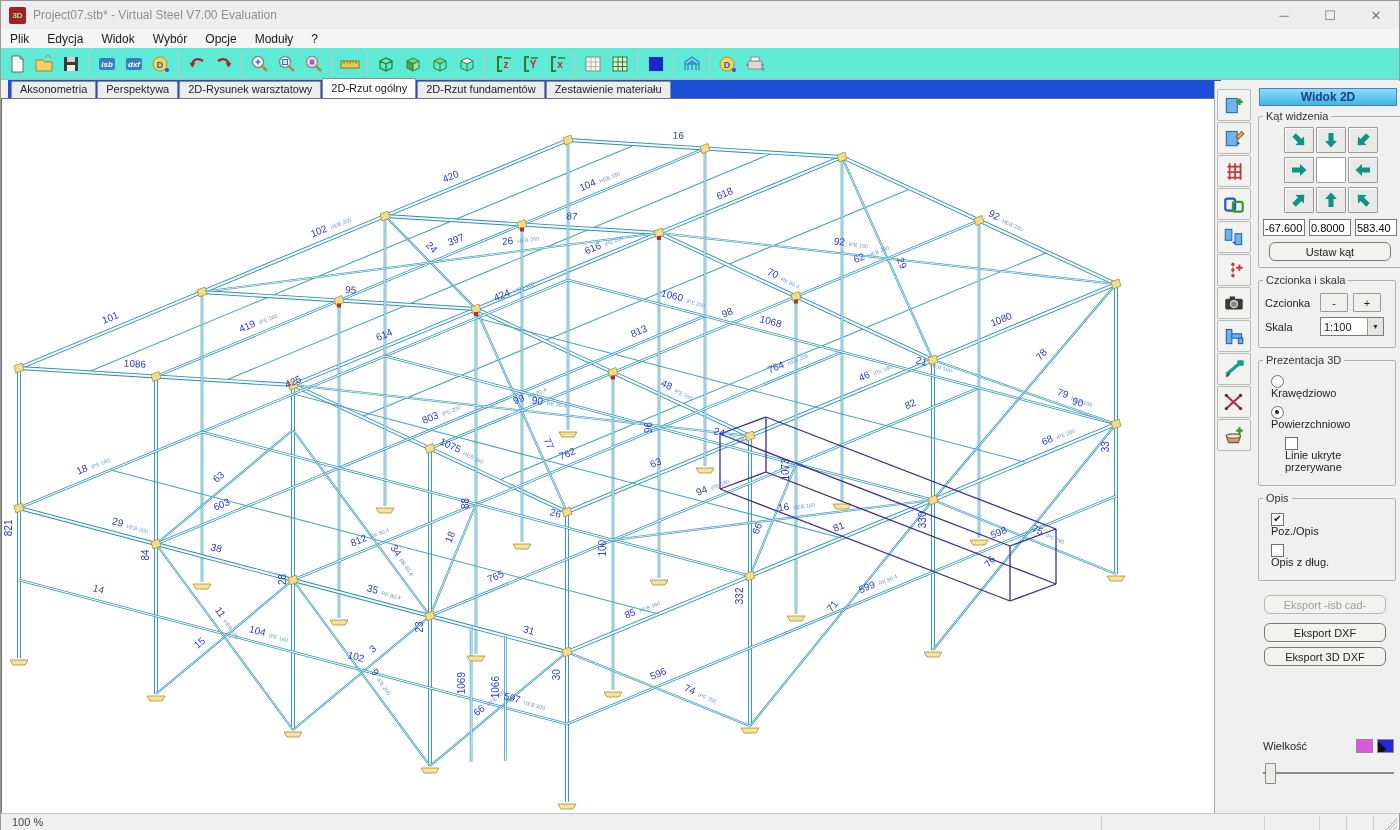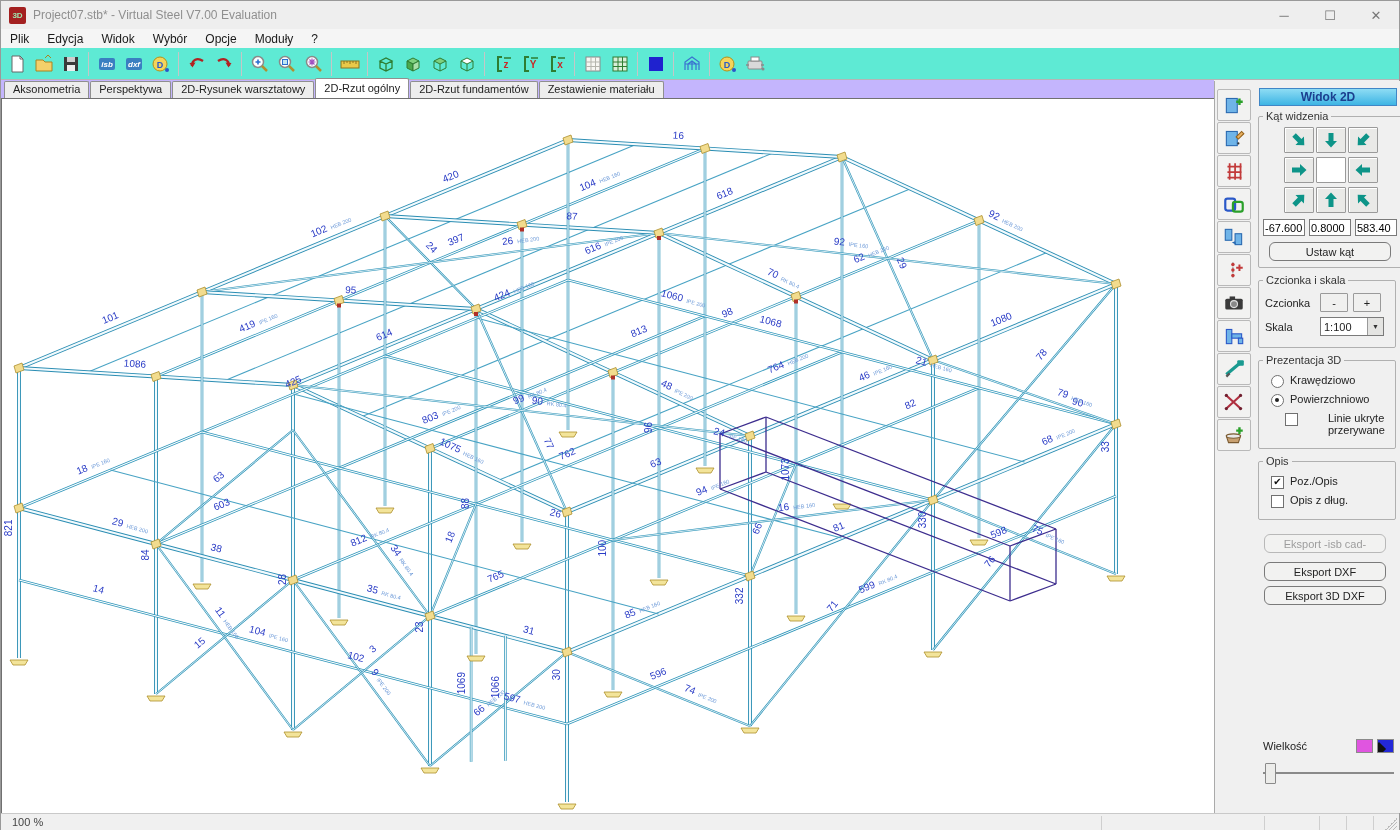--- a/index.html
+++ b/index.html
@@ -18,21 +18,21 @@
   
   .menubar{position:absolute;left:0;top:28px;width:100%;height:19px;background:#f5f5f5;
     display:flex;align-items:center;border-bottom:1px solid #ececec;}
   .menu-item{font-size:12px;color:#1a1a1a;padding:1px 9px;}
   
   .toolbar{position:absolute;left:0;top:47px;width:100%;height:32px;background:#5eead4;
     border-bottom:1px solid #b5b5b5;display:flex;align-items:center;padding-left:2px;box-sizing:border-box;}
   .tb-btn{width:27px;height:26px;display:flex;align-items:center;justify-content:center;}
   .tb-sep{width:1px;height:24px;background:#c6c6c6;margin:0 4px;}
   
-  .tabrow{position:absolute;left:0;top:79px;width:1213px;height:18px;background:#c4b5fd;
+  .tabrow{position:absolute;left:7px;top:79px;width:1213px;height:18px;background:#1d4ed8;
     display:flex;align-items:flex-end;padding-left:3px;box-sizing:border-box;}
   .tab{font-size:11px;color:#222;background:#ededed;border:1px solid #8f8f8f;border-bottom:none;
     padding:1px 8px 2px 8px;margin-right:1px;border-radius:2px 2px 0 0;height:13px;line-height:13px;}
   .tab.active{background:#ffffff;height:16px;line-height:16px;font-weight:400;position:relative;z-index:3;}
   
   .canvas{position:absolute;left:0;top:97px;width:1213px;height:715px;background:#ffffff;
     border-top:1px solid #707070;border-left:1px solid #707070;box-sizing:border-box;}
   .canvas svg{display:block;}
   
   .rightbar{position:absolute;left:1213px;top:80px;width:187px;height:732px;background:#f0f0f0;
@@ -57,27 +57,27 @@
   .btn.wide{display:block;width:122px;margin:0 auto;}
   .btn.disabled{color:#9d9d9d;border-color:#b8b8b8;text-align:center;}
   .frow{display:flex;align-items:center;font-size:11px;color:#222;margin:5px 2px;}
   .frow .lbl{width:55px;}
   .small-btn{width:26px;height:17px;background:#f0f0ef;border:1px solid #9a9a9a;font-size:11px;
     display:inline-flex;align-items:center;justify-content:center;margin-right:5px;border-radius:1px;}
   .select{width:62px;height:17px;border:1px solid #7a7a7a;background:#fff;display:flex;align-items:center;font-size:11px;}
   .select .val{flex:1;padding-left:3px;}
   .select .dd{width:15px;height:100%;background:#e4e4e2;border-left:1px solid #9a9a9a;
     display:flex;align-items:center;justify-content:center;font-size:7px;color:#333;}
-  .opt-row{display:flex;align-items:flex-start;font-size:11px;color:#222;margin:6px 2px 6px 8px;}
+  .opt-row{display:flex;align-items:flex-start;font-size:11px;color:#222;margin:6px 2px 6px 8px;flex-direction:column;}
   .radio{width:11px;height:11px;border:1px solid #707070;border-radius:50%;background:#fff;
     margin-right:6px;flex:none;position:relative;top:1px;}
   .radio.sel::after{content:"";position:absolute;left:2.5px;top:2.5px;width:4px;height:4px;border-radius:50%;background:#222;}
   .cbox{width:11px;height:11px;border:1px solid #707070;background:#fff;margin-right:6px;flex:none;
     font-size:10px;line-height:10px;text-align:center;color:#111;position:relative;top:1px;}
-  .indent{margin-left:22px;gap:24px;}
+  .indent{margin-left:22px;}
   .two{line-height:12px;}
   .exports{margin:14px 0 0 9px;}
   .exports .btn{display:block;width:122px;margin-bottom:5px;}
   .exports .btn.first{margin-bottom:9px;}
   .size-block{position:absolute;left:0;top:658px;width:147px;}
   .size-row{display:flex;align-items:center;font-size:11px;color:#222;padding:0 8px;}
   .size-row .sl{flex:1;}
   .chip{width:15px;height:12px;border:1px solid #8a8a8a;margin-left:4px;}
   .chip.mag{background:#e055e0;}
   .chip.blu{background:#2328d8;position:relative;overflow:hidden;}

